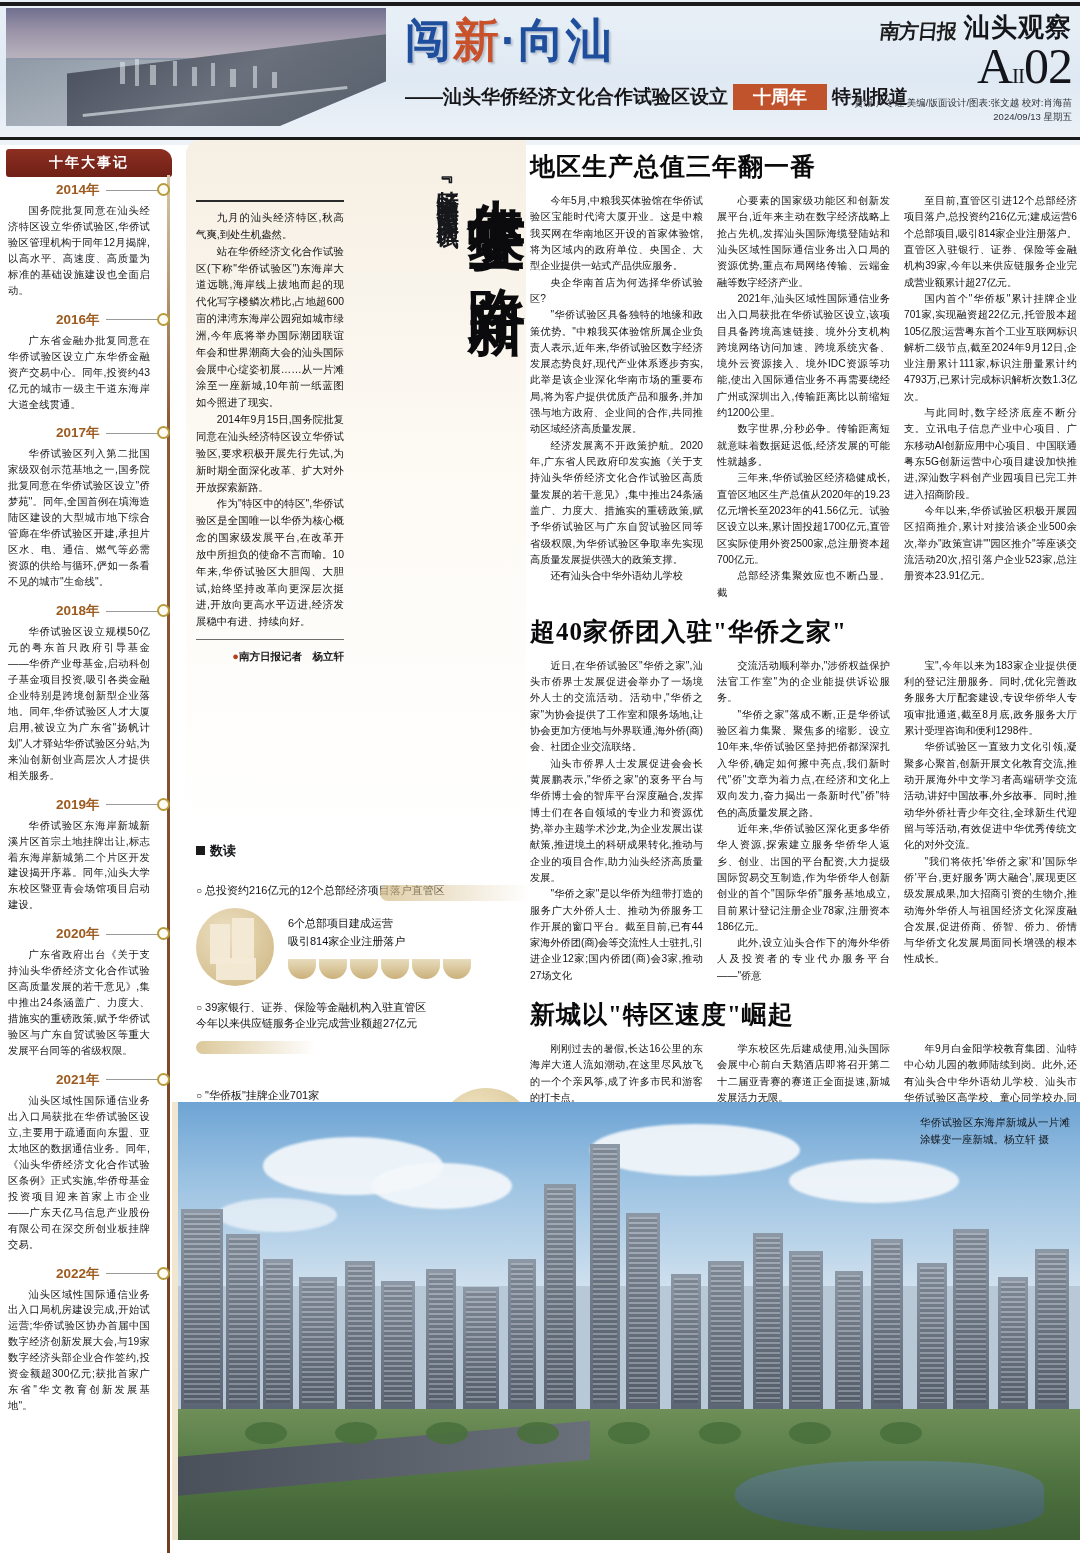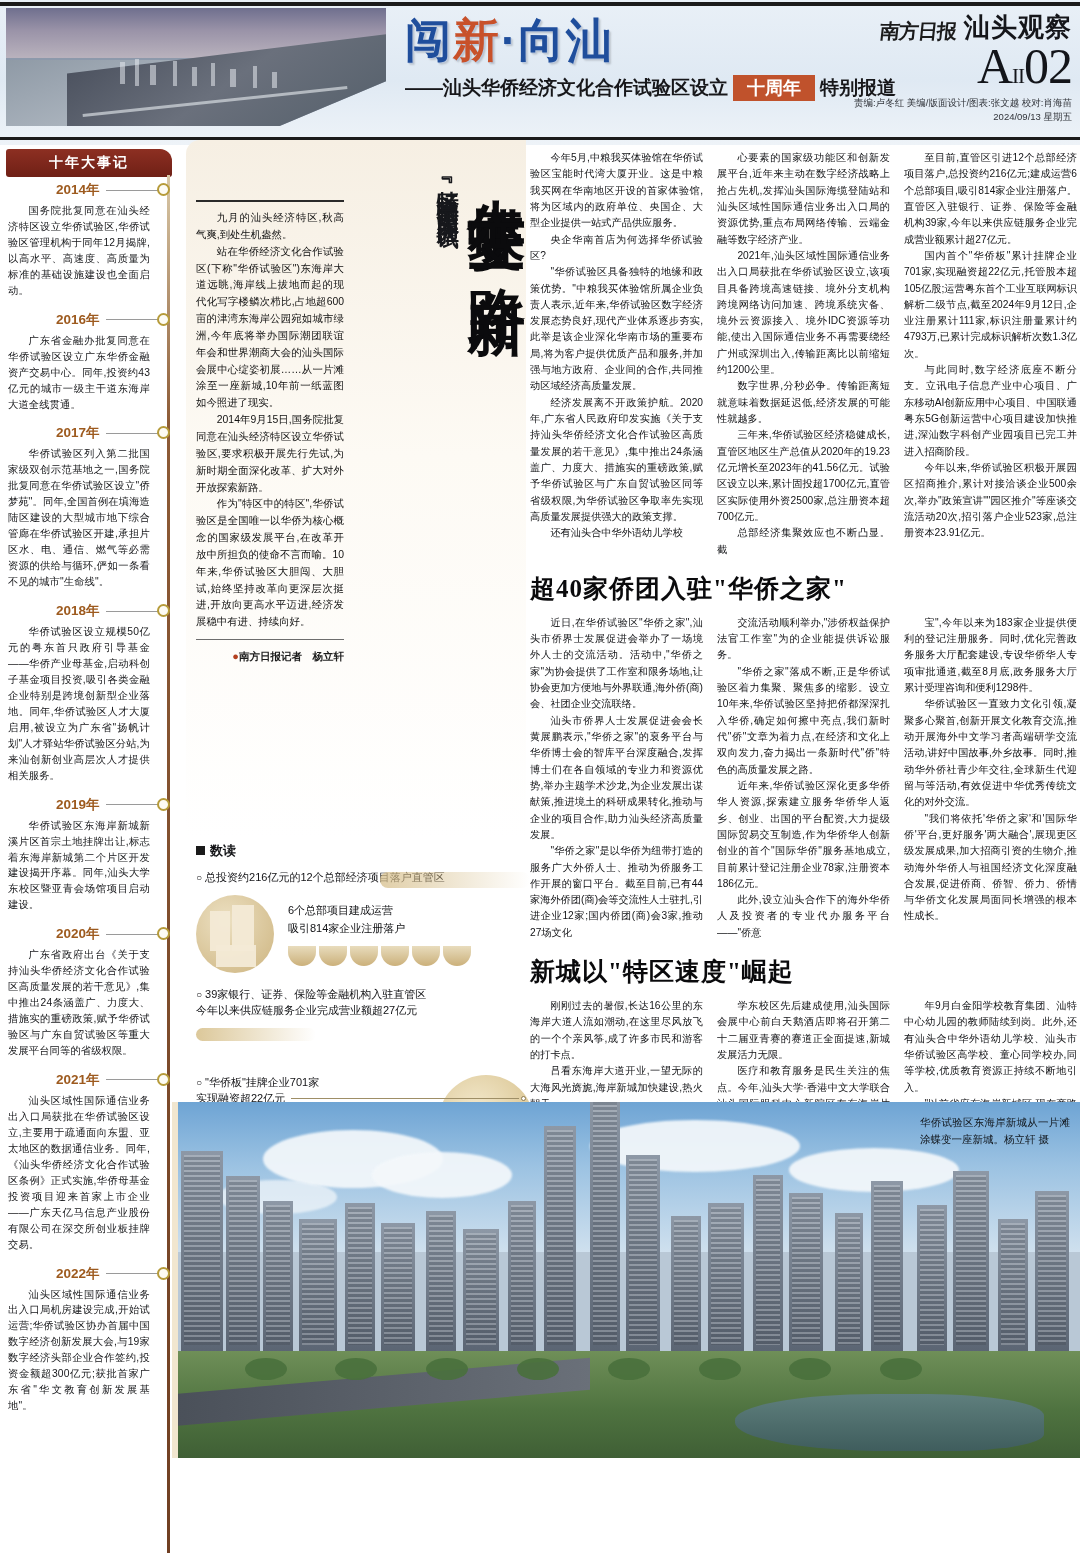--- a/index.html
+++ b/index.html
@@ -34,21 +34,21 @@
   .aerial .road { position:absolute; height:3px; background:#cfd4da; opacity:.75; }
 
   .title-block { position:absolute; left:405px; top:16px; width:400px; }
   .main-kicker { font-size:46px; font-weight:bold; letter-spacing:2px;
                  line-height:1.05; color:#1f4e9c;
                  text-shadow:1px 1px 0 #b9c7dd, 2px 2px 2px rgba(0,0,0,.18); }
   .main-kicker .accent { color:#c8512a; }
   .main-kicker .dot { color:#1f4e9c; }
   .sub-kicker { margin-top:8px; font-size:19px; font-weight:bold; color:#17171a; white-space:nowrap; }
   .sub-kicker .badge { display:inline-block; background:#c0522c; color:#fff;
-                       padding:1px 14px; margin:3px 5px; font-size:18px; }
+                       padding:1px 20px; margin:12px 5px; font-size:18px; }
 
   .masthead { position:absolute; right:8px; top:10px; width:260px; text-align:right; }
   .mh-line { display:flex; justify-content:flex-end; align-items:flex-end; gap:8px; }
   .mh-logo { font-family:"Liberation Serif", serif; font-size:20px; font-weight:bold;
              color:#1b1b1b; letter-spacing:-1px; transform:skewX(-6deg); }
   .mh-name { font-size:26px; font-weight:bold; color:#15161a; letter-spacing:1px;text-align:center; }
   .pagenum { font-family:"Liberation Serif", serif; font-size:50px; color:#13151a;
              line-height:.95; margin-top:-2px; letter-spacing:-1px; }
   .pagenum sub { font-size:21px; vertical-align:baseline; }
   .credits { font-size:9.5px; color:#31343a; margin-top:5px; line-height:1.55; }
@@ -90,21 +90,21 @@
   .lead-col { position:absolute; left:196px; top:200px; width:148px; }
   .lead-rule { height:2px; background:#2a2a2a; margin-bottom:8px; }
   .lead-rule.thin { height:1px; background:#6d6d6d; margin-top:8px; }
   .lead-text { font-size:10.4px; line-height:1.62; color:#111; text-indent:2em;
                text-align:justify; }
   .byline { margin-top:10px; font-size:10.5px; font-weight:bold; color:#1b1b1b; text-align:right; }
   .byline .bdot { color:#b3401f; font-size:11px; }
 
   
   .dataread { position:absolute; left:196px; top:842px; width:330px; }
-  .dr-head { font-size:13px; font-weight:bold; color:#121316; margin-bottom:10px; }
+  .dr-head { font-size:13px; font-weight:bold; color:#121316; margin-bottom:23px; }
   .dr-head .sq { display:inline-block; width:9px; height:9px; background:#1a1a1a; margin-right:5px; }
   .dr-block { position:relative; margin-bottom:14px; }
   .dr-line { font-size:11px; line-height:1.6; color:#101114; }
   .dr-bullet { font-size:11px; color:#141417; }
   .dr-bullet::before { content:"○"; margin-right:3px; font-size:10px; }
   .swoosh { position:absolute; right:-4px; top:2px; width:150px; height:16px;
             background:linear-gradient(90deg, rgba(214,190,138,.75), rgba(214,190,138,0));
             border-radius:8px; }
   .dr-icon-row { display:flex; align-items:center; gap:14px; margin-top:10px; }
   .dr-circle { width:78px; height:78px; border-radius:50%;
@@ -128,21 +128,21 @@
   .sec-title { font-family:"Liberation Serif", serif; font-weight:bold;
                font-size:25px; color:#0a0a0c; letter-spacing:1px;
                margin:0 0 10px 0; }
   .art-text { font-size:10.2px; line-height:1.6; color:#111215;
               text-indent:2em; text-align:justify; margin:0; }
 
   .tri-cols { display:flex; gap:14px; }
   .tri-cols .col { width:173px; }
 
   
-  .photo { position:absolute; left:172px; top:1102px; width:908px; height:356px;
+  .photo { position:absolute; left:172px; top:1102px; width:908px; height:438px;
            overflow:hidden; background:#b9c8d6; }
   .ph-sky { position:absolute; inset:0 0 58% 0;
             background:linear-gradient(180deg,#6ea4d4 0%, #9bc2e2 42%, #cfe0ee 100%); }
   .cloud { position:absolute; background:#f4f8fb; border-radius:50%; opacity:.92;
            filter:blur(1px); }
   .ph-ground { position:absolute; left:0; bottom:0; width:100%; height:30%;
                background:linear-gradient(180deg,#6f8f58 0%, #4f7340 55%, #3f5f35 100%); }
   .ph-water { position:absolute; right:4%; bottom:2%; width:34%; height:16%;
               background:linear-gradient(180deg,#5f7f7d,#3f5d5d); border-radius:46% 38% 30% 50%; }
   .ph-road { position:absolute; left:0; bottom:14%; width:46%; height:9%;
@@ -347,20 +347,21 @@
             <span class="ld-line"></span>
             <span class="ld-dot"></span>
           </div>
         </div>
     </div>
   </div>
 
   <div class="right">
     <div id="articles">
         <div style="margin-bottom: 14px;">
+          <div class="sec-title">地区生产总值三年翻一番</div>
           <div class="tri-cols">
             <div class="col">
               <p class="art-text">今年5月,中粮我买体验馆在华侨试验区宝能时代湾大厦开业。这是中粮我买网在华南地区开设的首家体验馆,将为区域内的政府单位、央国企、大型企业提供一站式产品供应服务。</p>
               <p class="art-text">央企华南首店为何选择华侨试验区?</p>
               <p class="art-text">"华侨试验区具备独特的地缘和政策优势。"中粮我买体验馆所属企业负责人表示,近年来,华侨试验区数字经济发展态势良好,现代产业体系逐步夯实,此举是该企业深化华南市场的重要布局,将为客户提供优质产品和服务,并加强与地方政府、企业间的合作,共同推动区域经济高质量发展。</p>
               <p class="art-text">经济发展离不开政策护航。2020年,广东省人民政府印发实施《关于支持汕头华侨经济文化合作试验区高质量发展的若干意见》,集中推出24条涵盖广、力度大、措施实的重磅政策,赋予华侨试验区与广东自贸试验区同等省级权限,为华侨试验区争取率先实现高质量发展提供强大的政策支撑。</p>
               <p class="art-text">还有汕头合中华外语幼儿学校</p>
             </div>
             <div class="col">
               <p class="art-text">心要素的国家级功能区和创新发展平台,近年来主动在数字经济战略上抢占先机,发挥汕头国际海缆登陆站和汕头区域性国际通信业务出入口局的资源优势,重点布局网络传输、云端金融等数字经济产业。</p>

